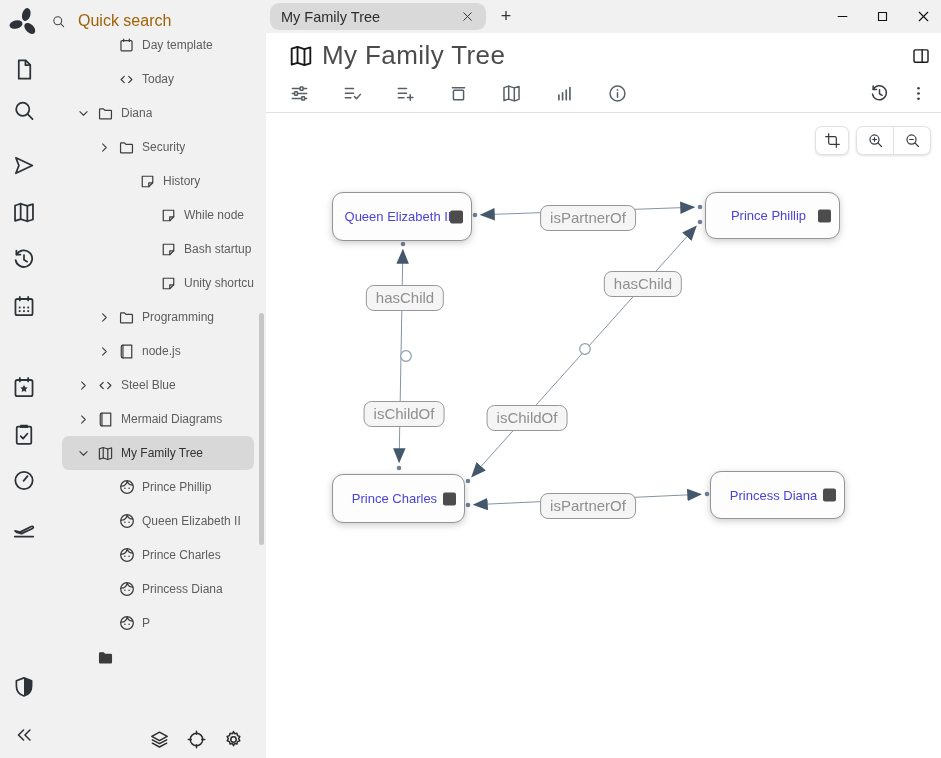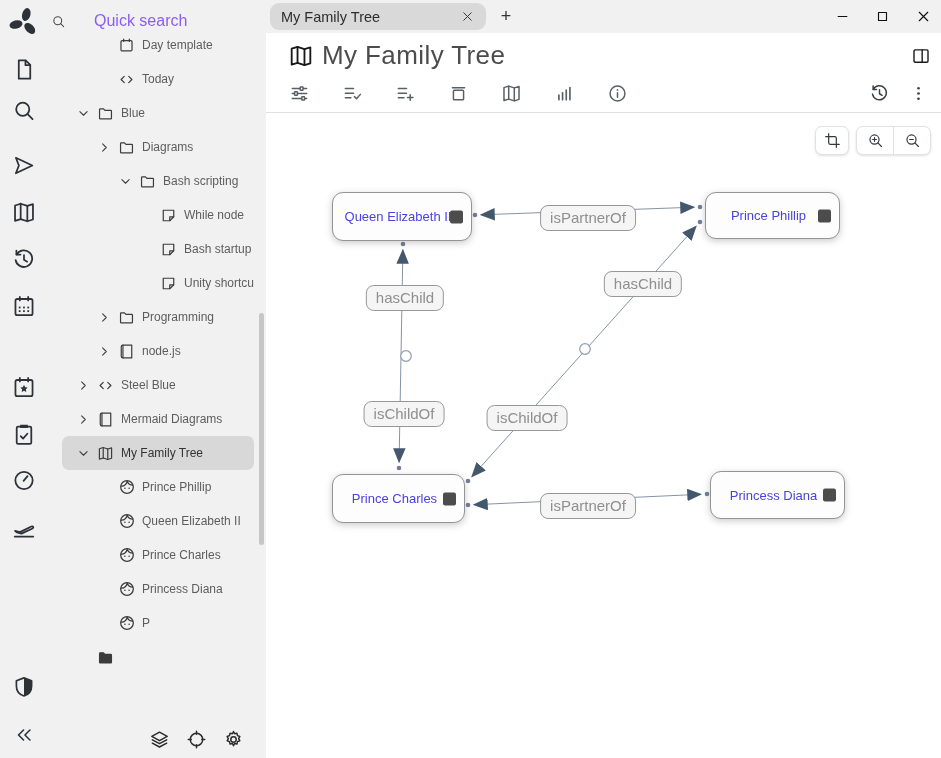--- a/index.html
+++ b/index.html
@@ -8,21 +8,21 @@
   .ic { display:inline-flex; align-items:center; justify-content:center; flex:none; }
   .ic svg { width:100%; height:100%; display:block; }
 
   
   .activity-bar { position:absolute; left:0; top:0; width:48px; height:758px; background:#f1f1f1; z-index:6; }
   .ab-item { position:absolute; left:50%; transform:translateX(-50%); color:#2d3238; cursor:pointer; }
 
   
   .sidebar { position:absolute; left:48px; top:0; width:218px; height:758px; background:#f1f1f1; overflow:hidden; z-index:5; }
   .search-row { position:absolute; top:12px; left:3px; display:flex; align-items:center; gap:12px; }
-  .search-row .ph { font-size:16px; color:#8b5cf6;margin-left:16px; }
+  .search-row .ph { font-size:16px; color:#a16207; }
   .search-row .ic { color:#4a4a4a; }
   .tree { position:absolute; top:37px; left:0; right:0; bottom:0; overflow:hidden; }
   .tree-item { position:relative; height:34px; display:flex; align-items:center; margin:0 12px 0 14px; border-radius:7px; cursor:pointer; }
   .tree-item:first-child { margin-top:-9px; }
   .tree-item.selected { background:#d8d8d8; }
   .tree-item.selected .lbl { color:#323232; }
   .t-ind { flex:none; }
   .t-chev { width:21px; color:#3e3e3e; display:flex; align-items:center; flex:none; }
   .t-icon { width:21px; color:#3c3c3c; display:flex; align-items:center; flex:none; }
   .lbl { margin-left:3px; font-size:12px; color:#5d5d5d; white-space:nowrap; overflow:hidden; }
@@ -208,57 +208,52 @@
             </svg>
           </span>
         </span>
         <span class="t-icon">
           <span class="ic" style="height: 17px; width: 17px;">
             <svg viewBox="0 0 24 24" fill="none" stroke="currentColor" stroke-width="1.7" stroke-linecap="round" stroke-linejoin="round">
               <path d="M3.6 18.8V6.3c0-.5.4-.9.9-.9h4.7l2 2.2h8.3c.5 0 .9.4.9.9v10.3c0 .5-.4.9-.9.9h-15c-.5 0-.9-.4-.9-.9z"></path>
             </svg>
           </span>
         </span>
-        <span class="lbl">Blue</span>
+        <span class="lbl">Diana</span>
       </div>
       <div class="tree-item">
         <span class="t-ind" style="width: 35px;"></span>
         <span class="t-chev">
           <span class="ic" style="height: 15px; width: 15px;">
             <svg viewBox="0 0 24 24" fill="none" stroke="currentColor" stroke-width="1.7" stroke-linecap="round" stroke-linejoin="round">
               <path d="m9 6.2 5.8 5.8L9 17.8"></path>
             </svg>
           </span>
         </span>
         <span class="t-icon">
           <span class="ic" style="height: 17px; width: 17px;">
             <svg viewBox="0 0 24 24" fill="none" stroke="currentColor" stroke-width="1.7" stroke-linecap="round" stroke-linejoin="round">
               <path d="M3.6 18.8V6.3c0-.5.4-.9.9-.9h4.7l2 2.2h8.3c.5 0 .9.4.9.9v10.3c0 .5-.4.9-.9.9h-15c-.5 0-.9-.4-.9-.9z"></path>
             </svg>
           </span>
         </span>
-        <span class="lbl">Diagrams</span>
+        <span class="lbl">Security</span>
       </div>
       <div class="tree-item">
         <span class="t-ind" style="width: 56px;"></span>
-        <span class="t-chev">
-          <span class="ic" style="height: 15px; width: 15px;">
-            <svg viewBox="0 0 24 24" fill="none" stroke="currentColor" stroke-width="1.7" stroke-linecap="round" stroke-linejoin="round">
-              <path d="m6.2 9 5.8 5.8L17.8 9"></path>
-            </svg>
-          </span>
-        </span>
-        <span class="t-icon">
-          <span class="ic" style="height: 17px; width: 17px;">
-            <svg viewBox="0 0 24 24" fill="none" stroke="currentColor" stroke-width="1.7" stroke-linecap="round" stroke-linejoin="round">
-              <path d="M3.6 18.8V6.3c0-.5.4-.9.9-.9h4.7l2 2.2h8.3c.5 0 .9.4.9.9v10.3c0 .5-.4.9-.9.9h-15c-.5 0-.9-.4-.9-.9z"></path>
-            </svg>
-          </span>
-        </span>
-        <span class="lbl">Bash scripting</span>
+        <span class="t-chev"></span>
+        <span class="t-icon">
+          <span class="ic" style="height: 17px; width: 17px;">
+            <svg viewBox="0 0 24 24" fill="none" stroke="currentColor" stroke-width="1.7" stroke-linecap="round" stroke-linejoin="round">
+              <path d="M4.6 4.6h14.8v9.2l-5.6 5.6H4.6z"></path>
+              <path d="M19.2 13.8h-5.4v5.4"></path>
+            </svg>
+          </span>
+        </span>
+        <span class="lbl">History</span>
       </div>
       <div class="tree-item">
         <span class="t-ind" style="width: 77px;"></span>
         <span class="t-chev"></span>
         <span class="t-icon">
           <span class="ic" style="height: 17px; width: 17px;">
             <svg viewBox="0 0 24 24" fill="none" stroke="currentColor" stroke-width="1.7" stroke-linecap="round" stroke-linejoin="round">
               <path d="M4.6 4.6h14.8v9.2l-5.6 5.6H4.6z"></path>
               <path d="M19.2 13.8h-5.4v5.4"></path>
             </svg>

